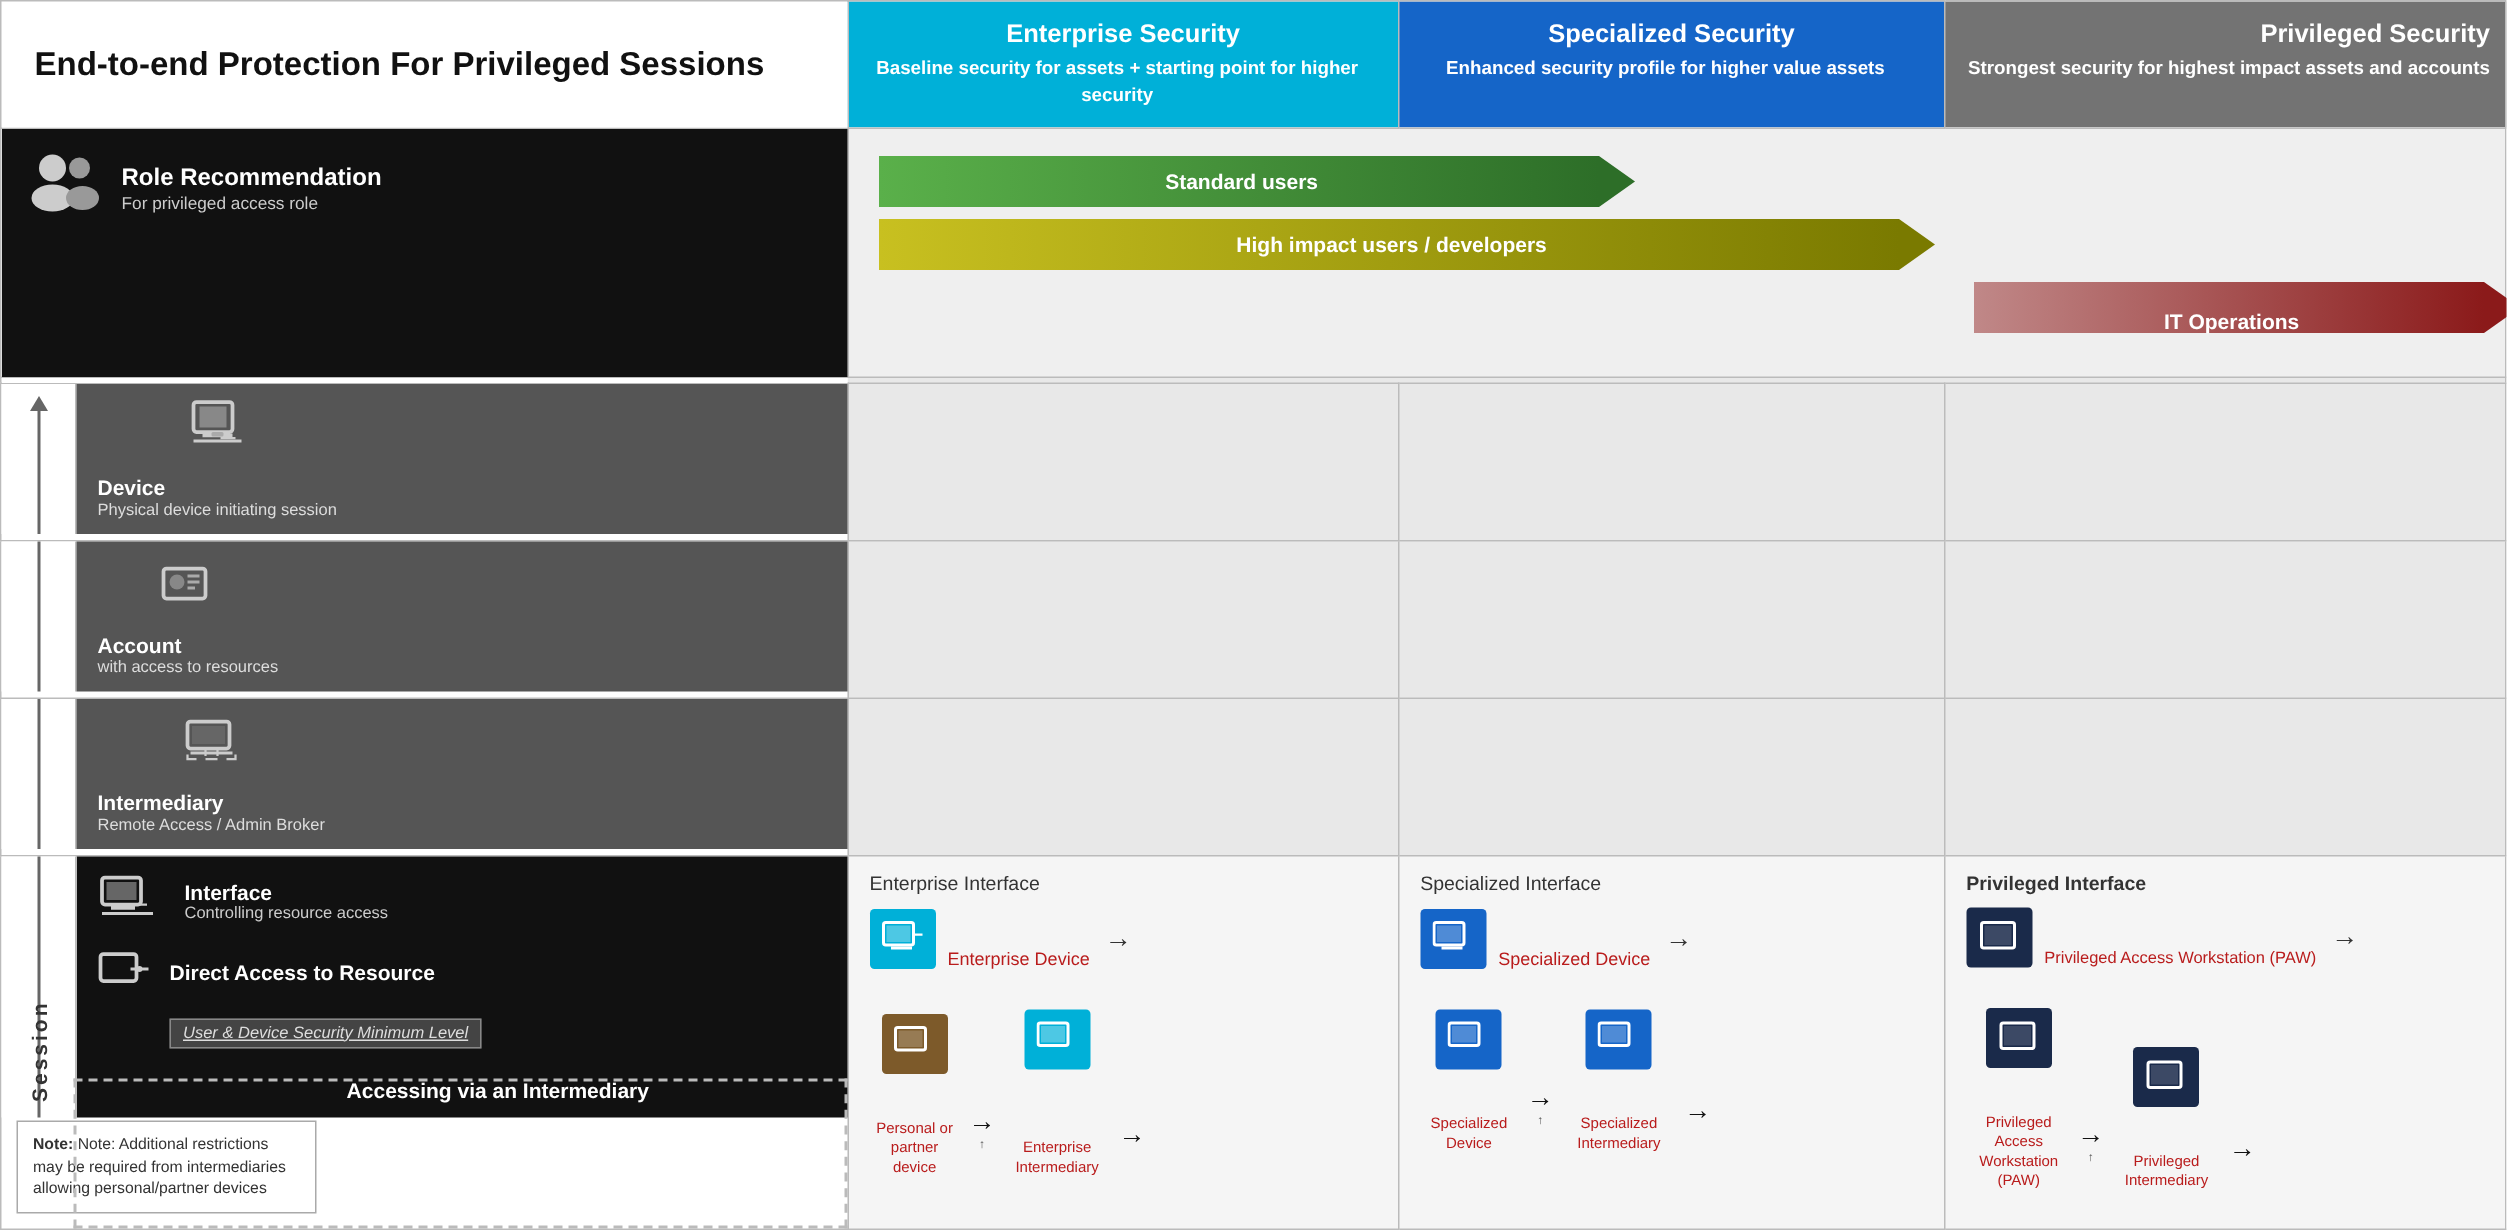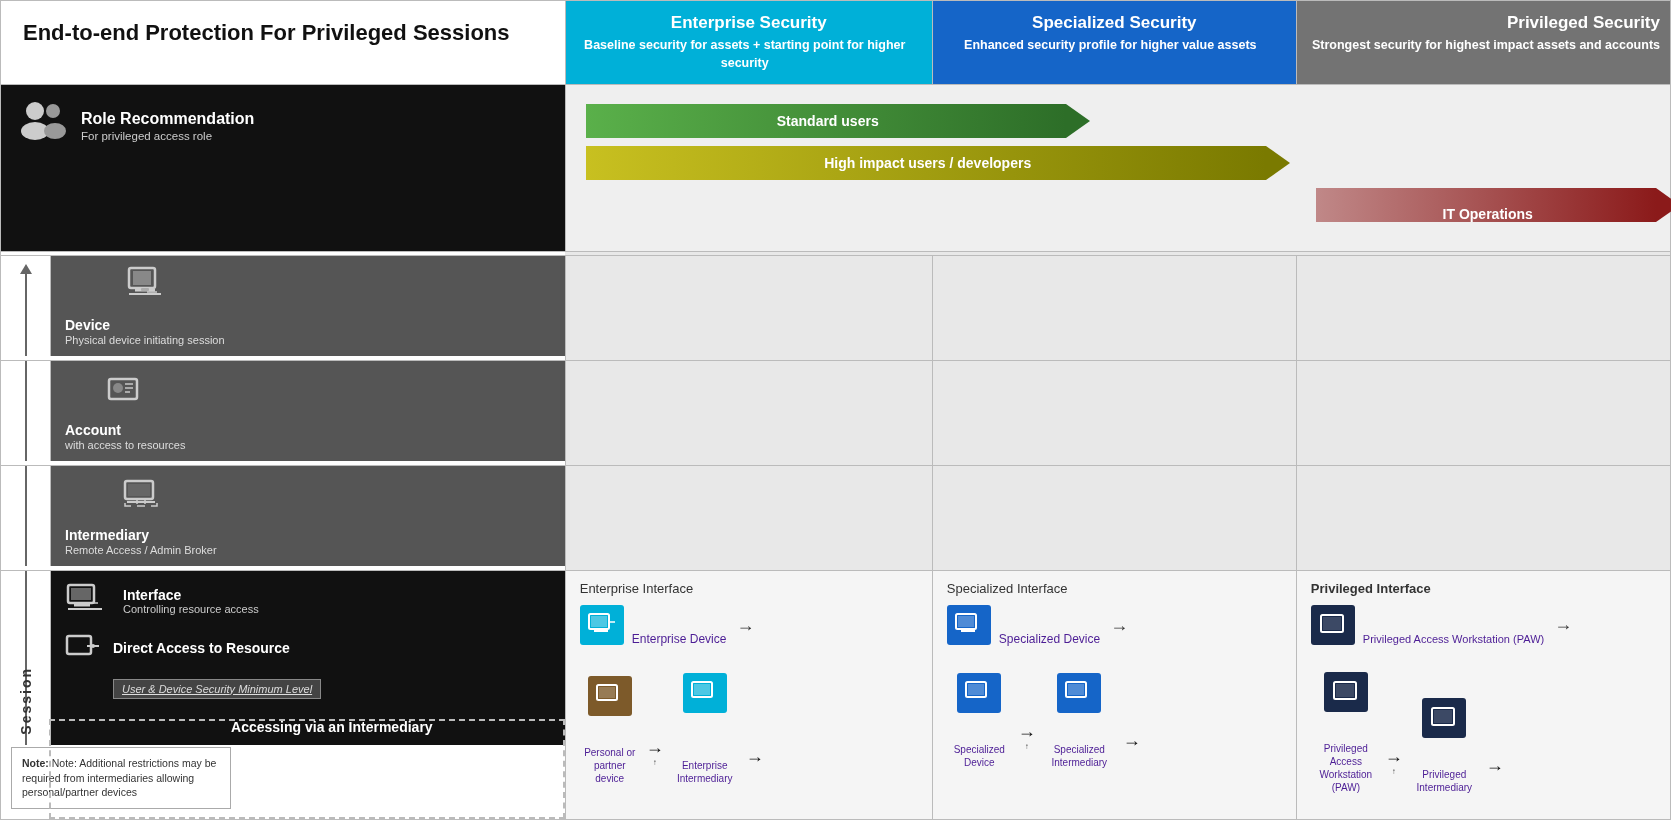--- a/index.html
+++ b/index.html
@@ -13,21 +13,21 @@
     }
 
     .main-table td, .main-table th {
       border: 1.5px solid #bbb;
       vertical-align: top;
     }
 
     
     .header-left {
       width: 560px;
-      padding: 18px 22px;
+      padding: 28px 22px;
       vertical-align: middle;
       background: #fff;
       margin-top: 15px;
     }
     .header-left h1 {
       font-size: 22px;
       font-weight: 800;
       line-height: 1.25;
       color: #111;
     }
@@ -246,36 +246,36 @@
       font-size: 22px;
       flex-shrink: 0;
     }
     .icon-cyan { background: #00b0d8; color: #fff; }
     .icon-blue { background: #1565c8; color: #fff; }
     .icon-darkblue { background: #1a2a4a; color: #fff; }
     .icon-brown { background: #7d5a2a; color: #fff; }
 
     .device-label {
       font-size: 12px;
-      color: #4c1d95;
+      color: #b91c1c;
       line-height: 1.3;
       margin-top: 28px;
     }
     .arrow-right {
       font-size: 18px;
       color: #333;
       margin: 0 2px;
     }
 
     
     .note-box {
       position: absolute;
       bottom: 10px;
       left: 10px;
-      width: 220px;
+      width: 200px;
       background: #fff;
       border: 1.5px solid #aaa;
       padding: 8px 10px;
       font-size: 10.5px;
       color: #333;
       line-height: 1.4;
     }
     .v-arrow-line {
       width: 2px;
       flex: 1;

